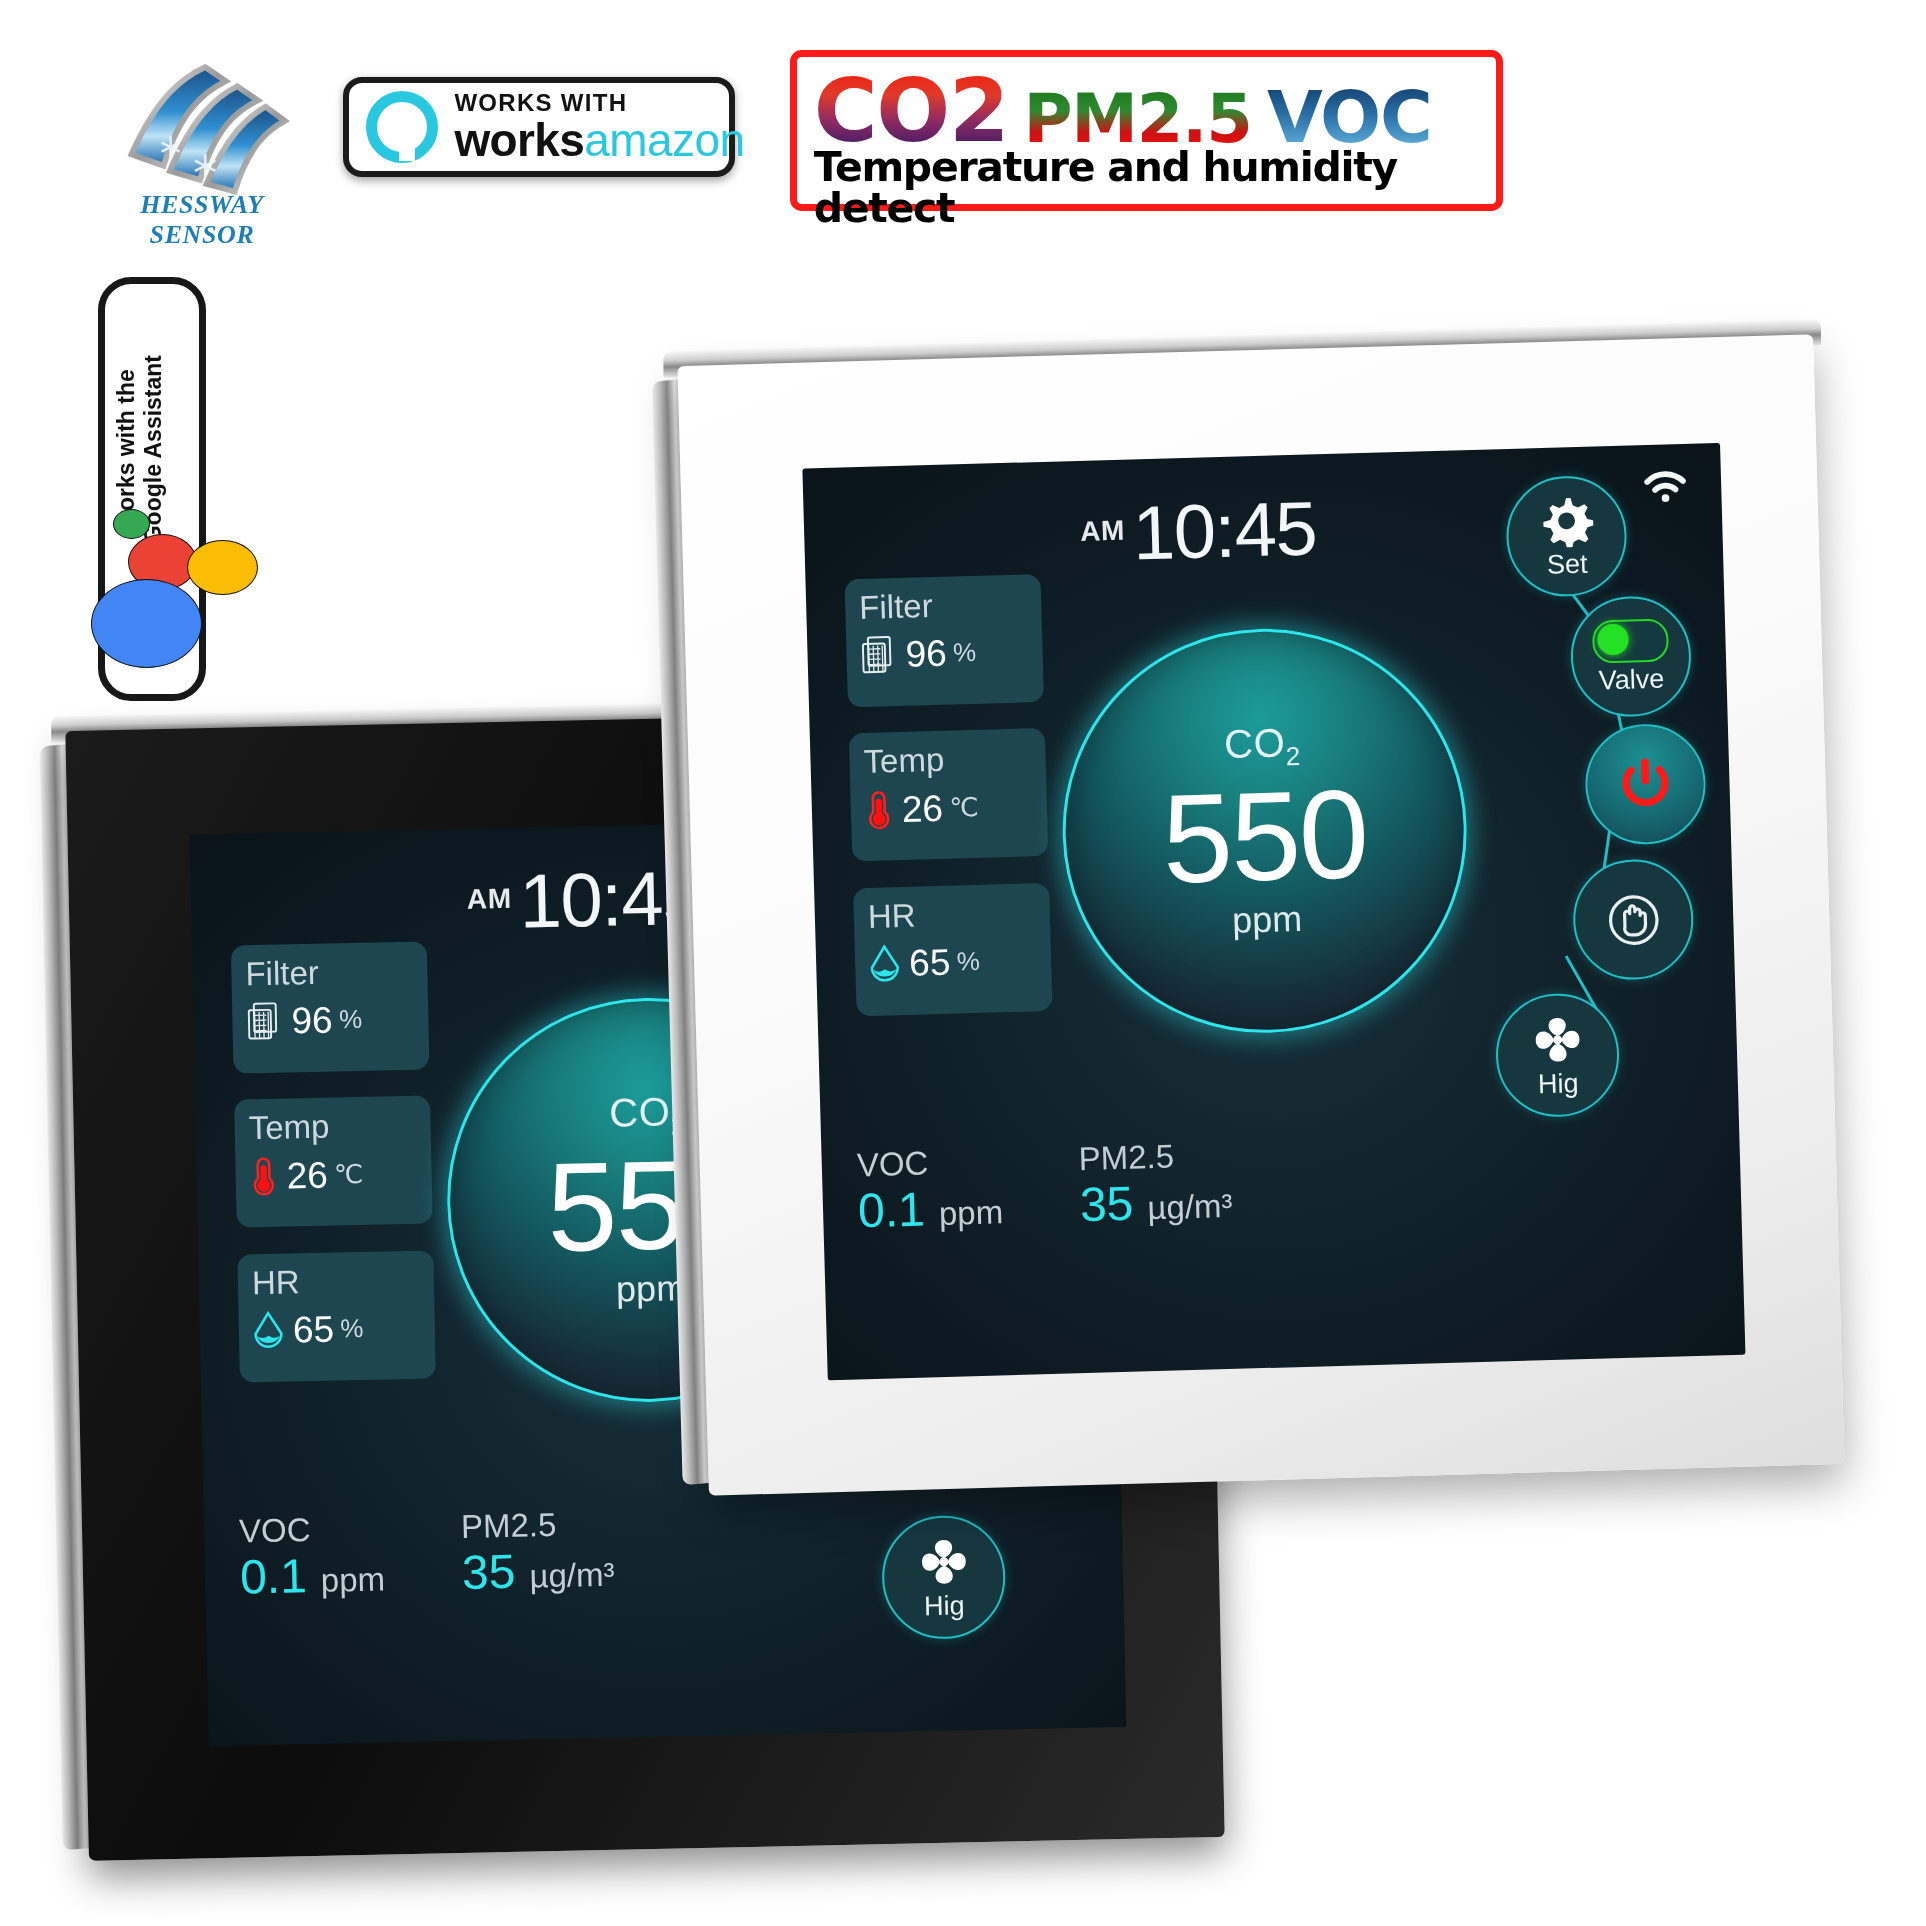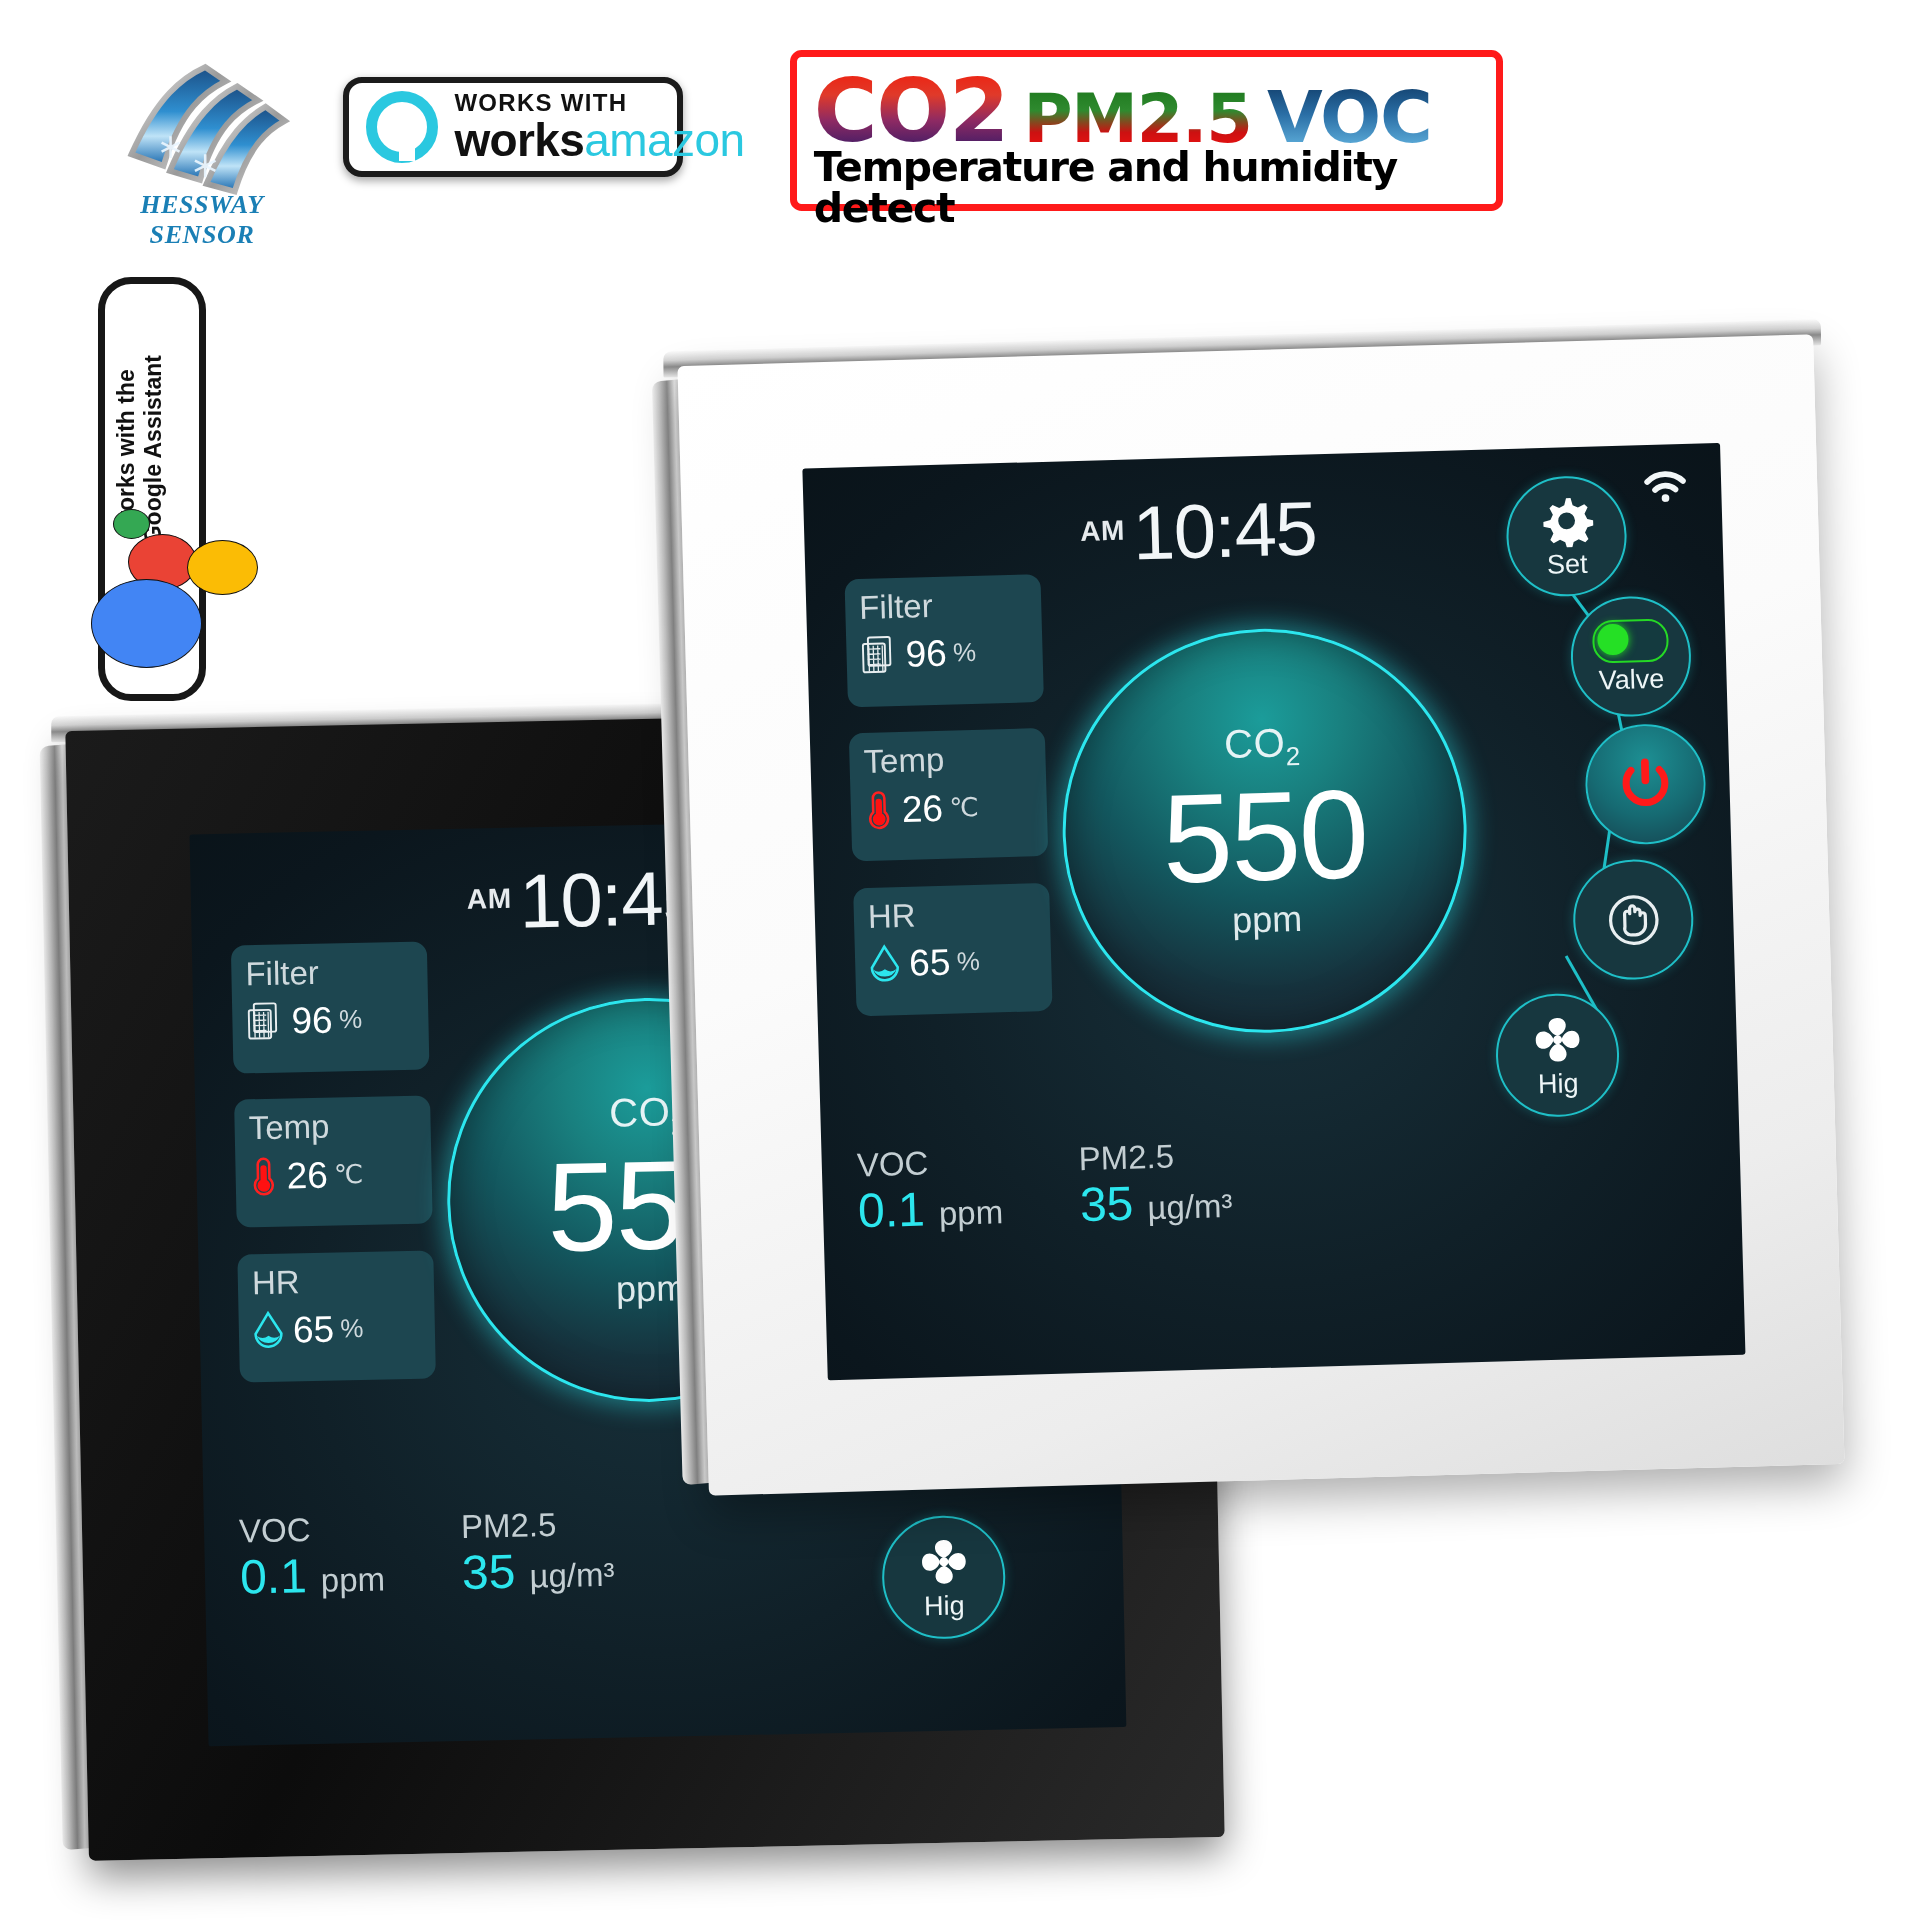--- a/index.html
+++ b/index.html
@@ -12,21 +12,21 @@
   
   .hessway-logo{position:absolute;left:96px;top:58px;width:212px;height:186px;}
   .hessway-mark{position:absolute;left:13px;top:0;width:186px;height:138px;}
   .hessway-name{
     position:absolute;left:0;top:132px;width:212px;text-align:center;
     color:#1a7fb5;font-style:italic;font-weight:bold;font-size:26px;
     letter-spacing:0.6px;font-family:"Liberation Serif","DejaVu Serif",serif;
   }
 
   .alexa-badge{
-    position:absolute;left:343px;top:77px;width:340px;height:100px;
+    position:absolute;left:343px;top:77px;width:392px;height:100px;
     background:#ffffff;border-radius:19px;
     border:6.4px solid #1b1b1b;
     box-shadow:0 3.9px 9px rgba(0,0,0,.35);
     display:flex;align-items:center;padding:0 16.7px;box-sizing:border-box;
   }
   .alexa-ring{width:72px;height:72px;border-radius:50%;border:11px solid #2ac8e0;box-sizing:border-box;position:relative;flex:none;}
   .alexa-ring:after{content:"";position:absolute;left:22px;bottom:-9px;width:16.7px;height:19px;background:#fff;}
   .alexa-text{margin-left:16.7px;line-height:1;}
   .alexa-works{font-size:24px;letter-spacing:1.3px;color:#111;font-weight:600;}
   .alexa-brand{font-size:46px;font-weight:700;color:#111;margin-top:2.6px;letter-spacing:-0.6px;}

